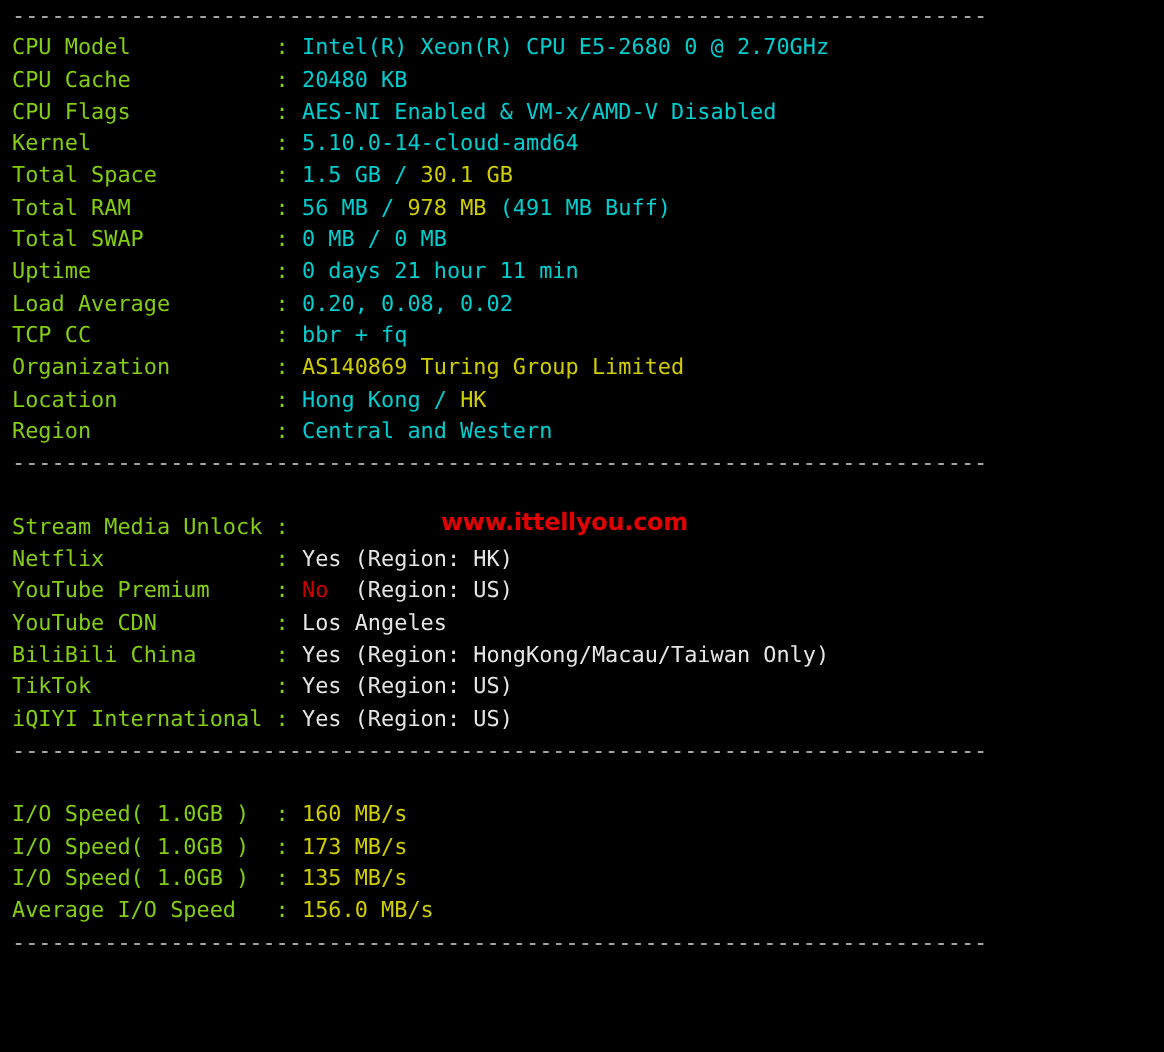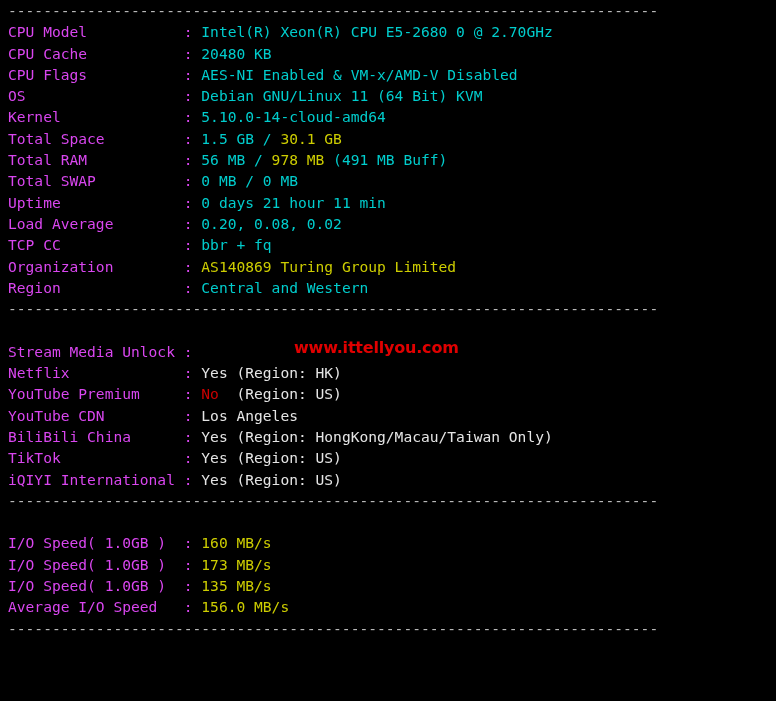--- a/index.html
+++ b/index.html
@@ -27,21 +27,21 @@
     height: 21.3px;
     white-space: pre;
     padding-left: 8px;
     box-sizing: border-box;
   }
   .sep {
     color: #b8b8b8;
     letter-spacing: 0;
   }
   .label {
-    color: #d946ef;
+    color: #84cc16;
   }
   .cyan   { color: #00cdcd; margin-top: 40px; }
   .yellow { color: #cdcd00; }
   .green  { color: #e5e5e5; }
   .red    { color: #cc0000; }
   .blank { height: 21.3px; }
   #watermark {
     position: absolute;
     left: 294px;
     top: 337px;
@@ -58,29 +58,29 @@
 <body>
 
 <div id="term">
 
   <div class="row sep">--------------------------------------------------------------------------</div>
 
   <div>
       <div class="row"><span class="label">CPU Model           </span><span class="label">: </span><span class="cyan">Intel(R) Xeon(R) CPU E5-2680 0 @ 2.70GHz</span></div>
       <div class="row"><span class="label">CPU Cache           </span><span class="label">: </span><span class="cyan">20480 KB</span></div>
       <div class="row"><span class="label">CPU Flags           </span><span class="label">: </span><span class="cyan">AES-NI Enabled &amp; VM-x/AMD-V Disabled</span></div>
-      <div class="row"><span class="label">OS                  </span><span class="label">: </span><span class="cyan">Debian GNU/Linux 11 (64 Bit) KVM</span></div>
       <div class="row"><span class="label">Kernel              </span><span class="label">: </span><span class="cyan">5.10.0-14-cloud-amd64</span></div>
       <div class="row"><span class="label">Total Space         </span><span class="label">: </span><span class="cyan">1.5 GB / </span><span class="yellow">30.1 GB</span></div>
       <div class="row"><span class="label">Total RAM           </span><span class="label">: </span><span class="cyan">56 MB / </span><span class="yellow">978 MB</span><span class="cyan"> (491 MB Buff)</span></div>
       <div class="row"><span class="label">Total SWAP          </span><span class="label">: </span><span class="cyan">0 MB / 0 MB</span></div>
       <div class="row"><span class="label">Uptime              </span><span class="label">: </span><span class="cyan">0 days 21 hour 11 min</span></div>
       <div class="row"><span class="label">Load Average        </span><span class="label">: </span><span class="cyan">0.20, 0.08, 0.02</span></div>
       <div class="row"><span class="label">TCP CC              </span><span class="label">: </span><span class="cyan">bbr + fq</span></div>
       <div class="row"><span class="label">Organization        </span><span class="label">: </span><span class="yellow">AS140869 Turing Group Limited</span></div>
+      <div class="row"><span class="label">Location            </span><span class="label">: </span><span class="cyan">Hong Kong / </span><span class="yellow">HK</span></div>
       <div class="row"><span class="label">Region              </span><span class="label">: </span><span class="cyan">Central and Western</span></div>
     </div>
 
   <div class="row sep">--------------------------------------------------------------------------</div>
   <div class="blank"></div>
 
   <div>
       <div class="row"><span class="label">Stream Media Unlock </span><span class="label">: </span></div>
       <div class="row"><span class="label">Netflix             </span><span class="label">: </span><span class="green">Yes (Region: HK)</span></div>
       <div class="row"><span class="label">YouTube Premium     </span><span class="label">: </span><span class="red">No</span><span class="green">  (Region: US)</span></div>

